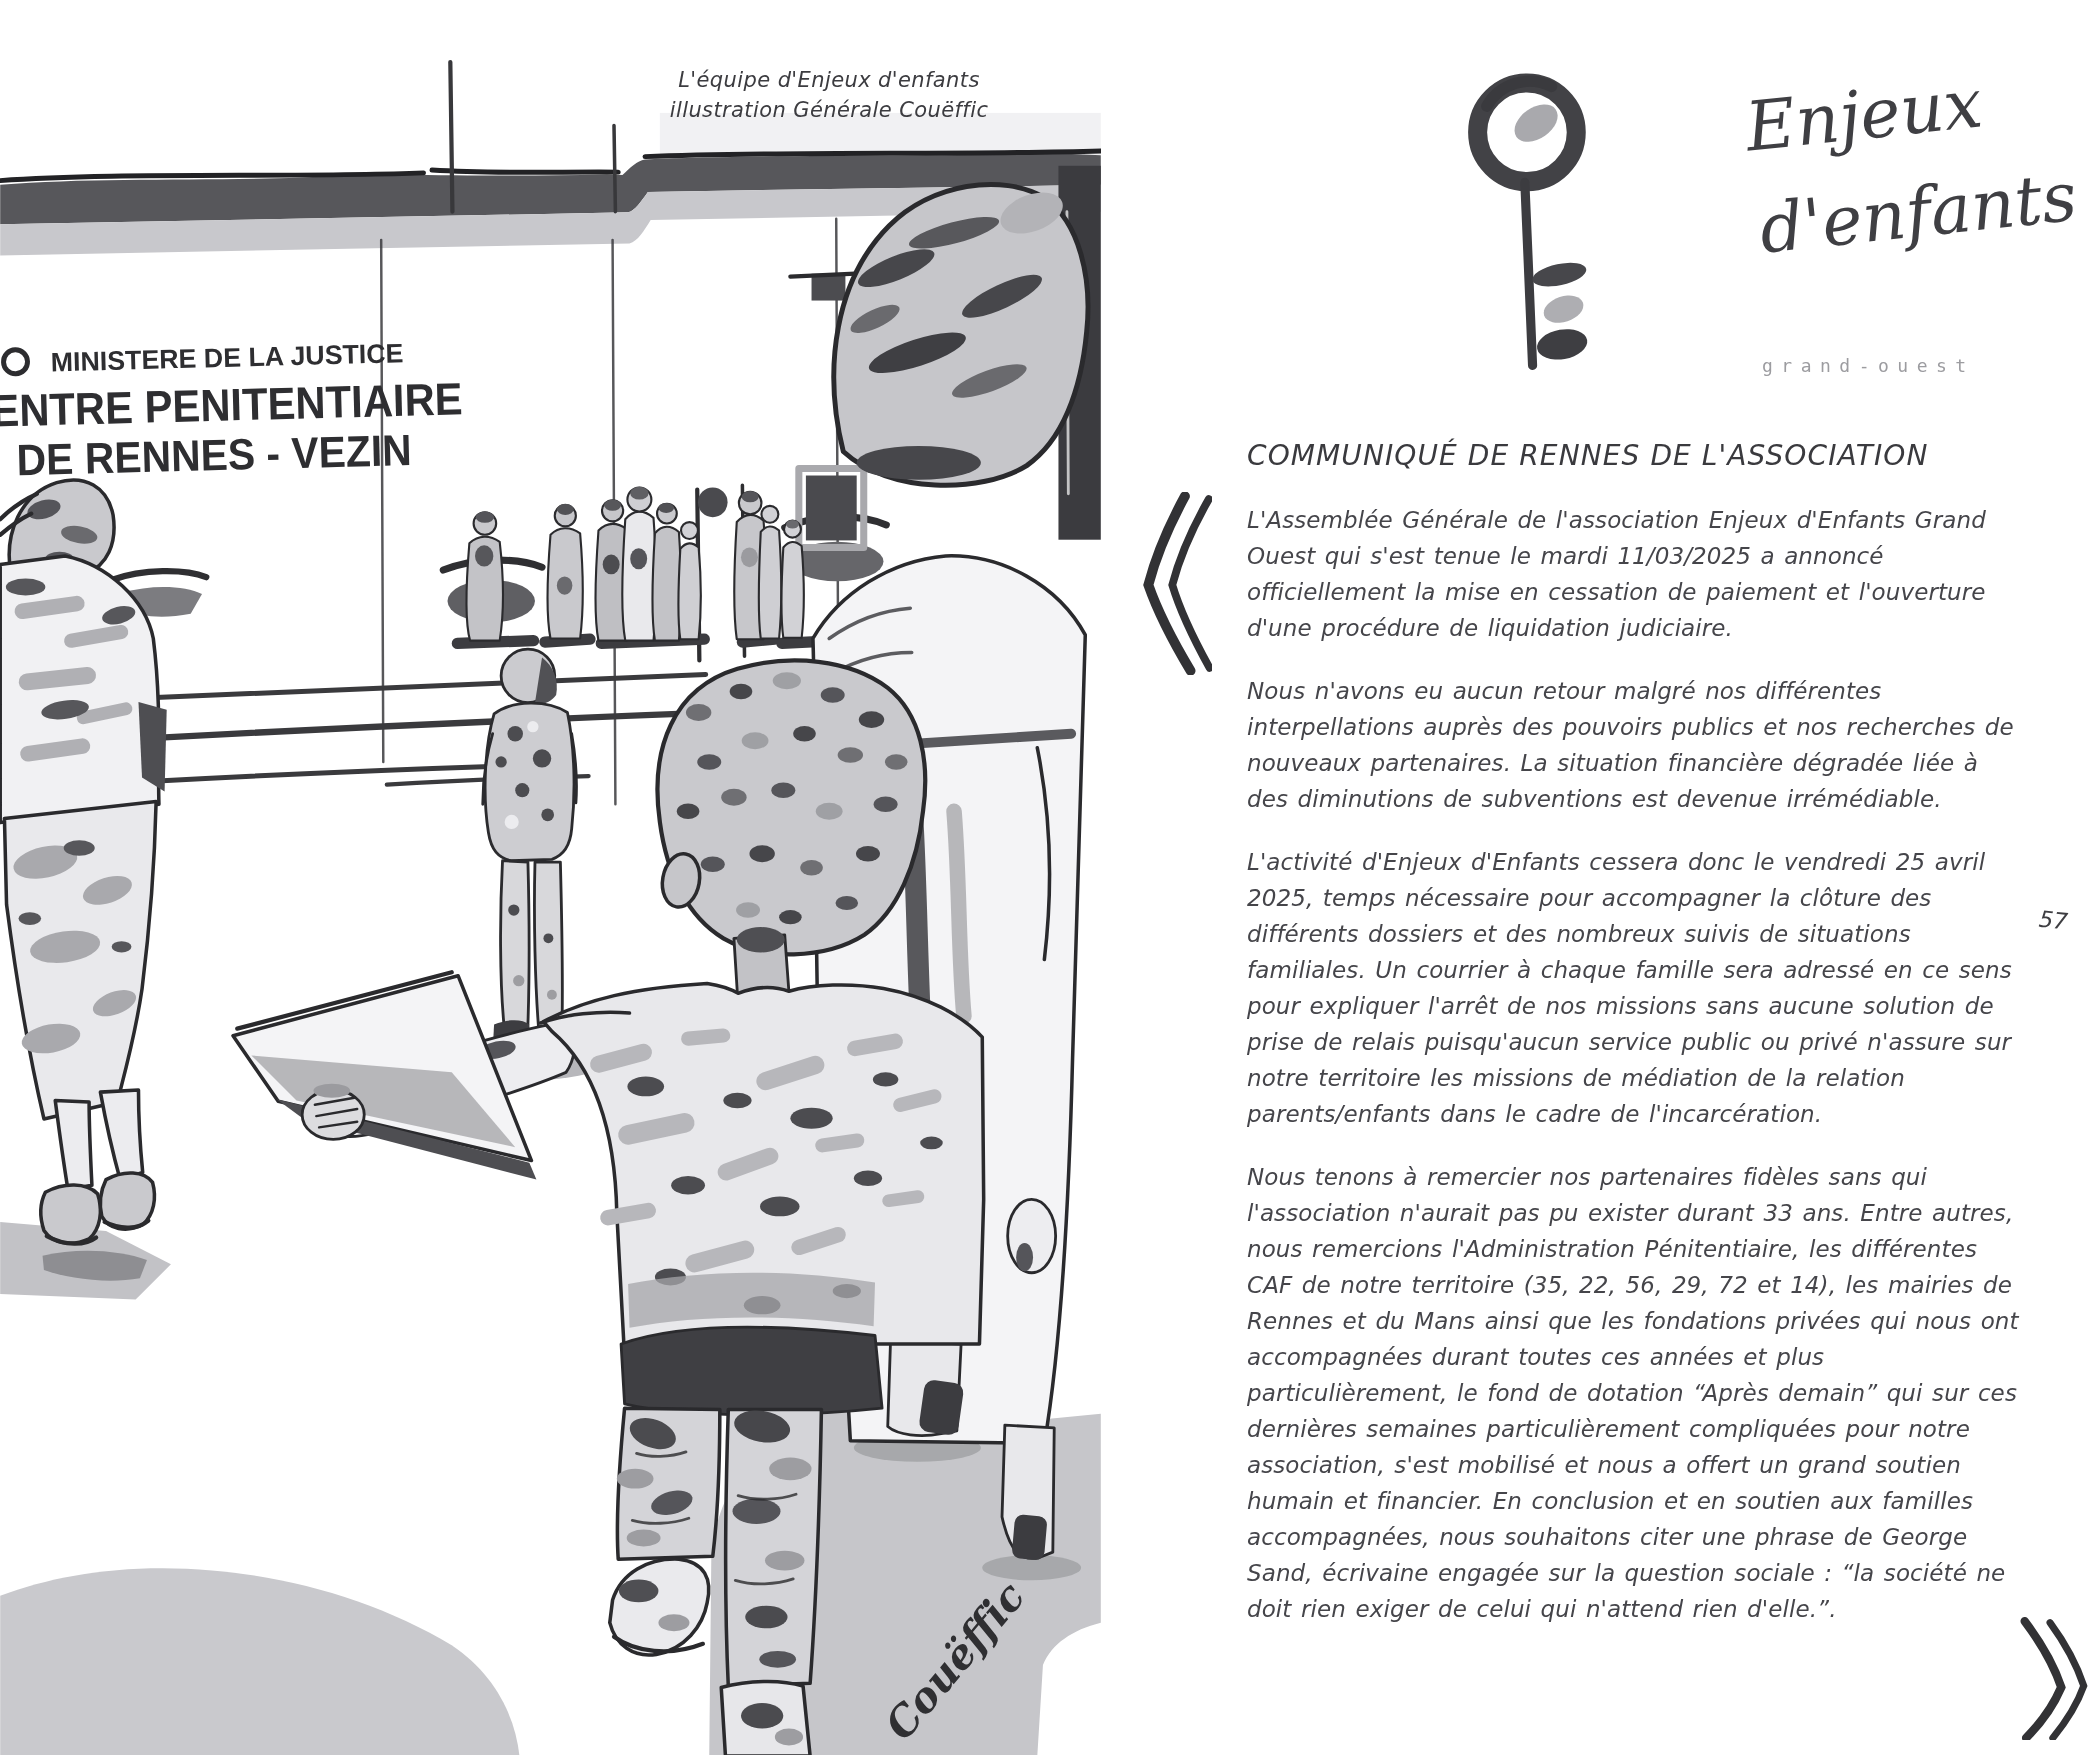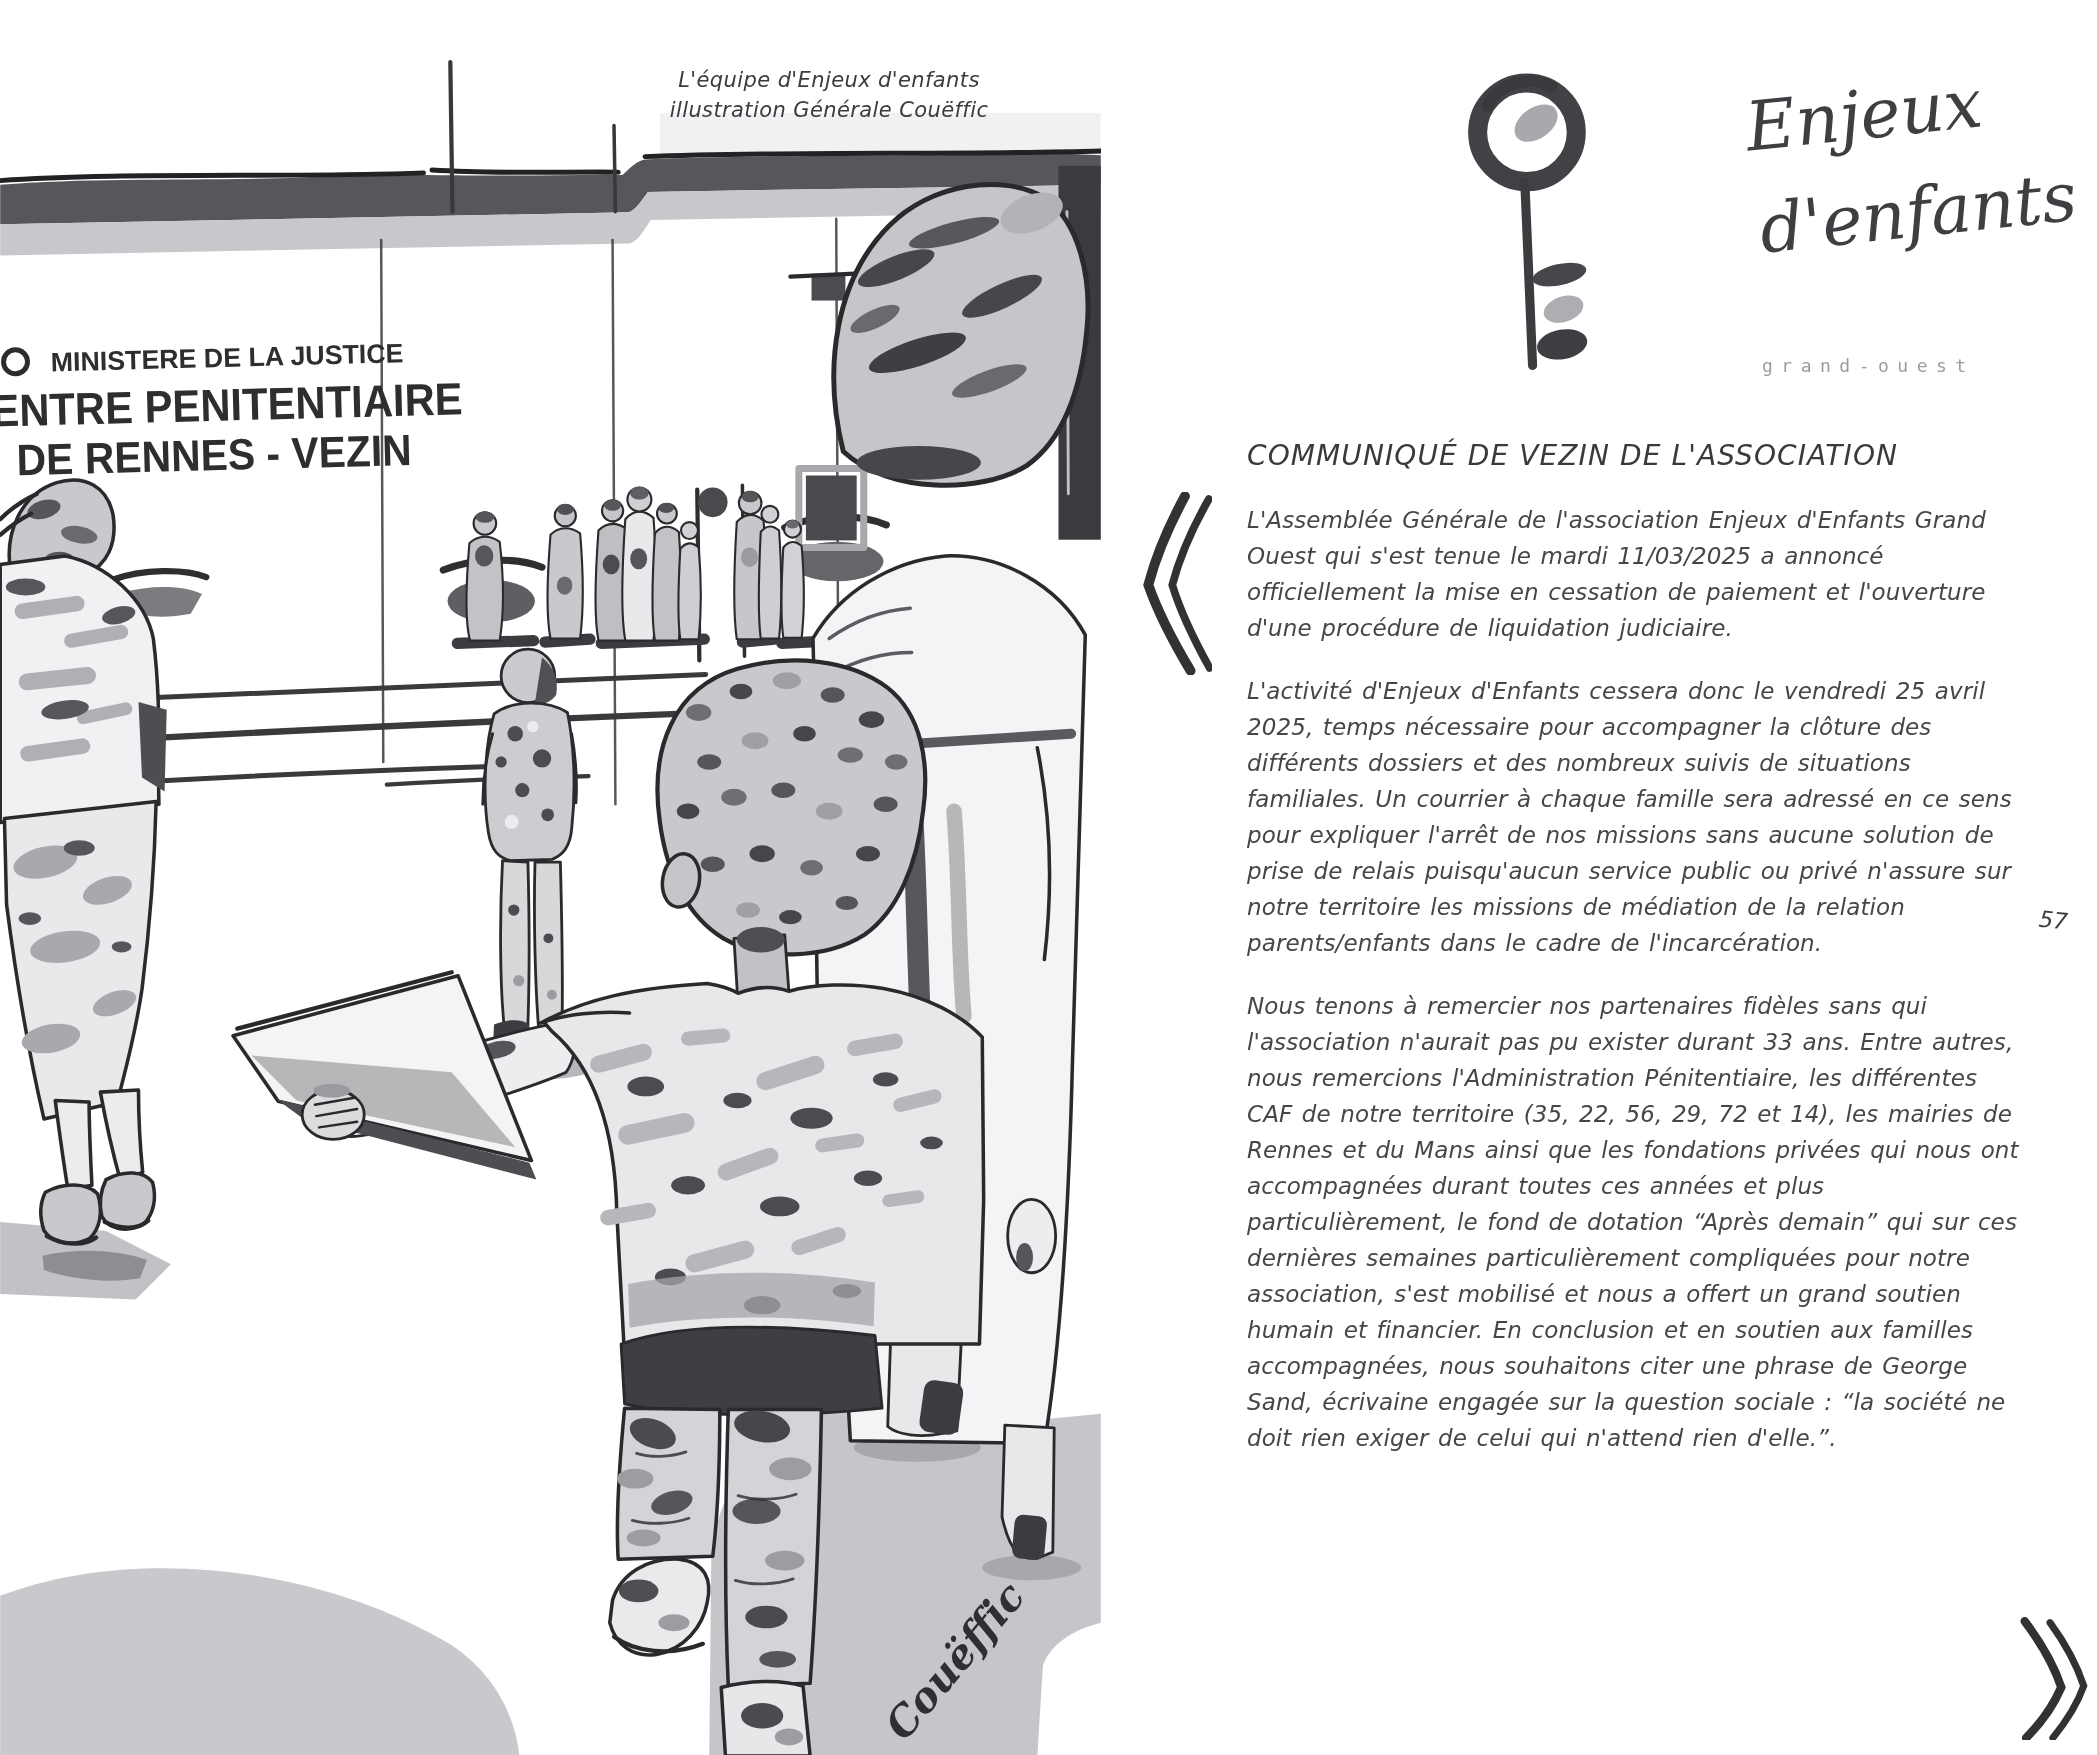--- a/index.html
+++ b/index.html
@@ -381,31 +381,32 @@
       <ellipse cx="131" cy="289" rx="39" ry="15" fill="#47474b" transform="rotate(-12 131 289)"></ellipse>
       <ellipse cx="137" cy="338" rx="29" ry="18" fill="#aeaeb2" transform="rotate(-18 137 338)"></ellipse>
       <ellipse cx="135" cy="388" rx="36" ry="21" fill="#3e3e42" transform="rotate(-10 135 388)"></ellipse>
     </g>
   </svg>
   <div class="logo-script logo-line1">Enjeux</div>
   <div class="logo-script logo-line2">d'enfants</div>
   <div class="logo-region">grand-ouest</div>
 </div>
 
-<div class="abs pr-heading">COMMUNIQUÉ DE VEZIN DE L'ASSOCIATION</div>
+<div class="abs pr-heading">COMMUNIQUÉ DE RENNES DE L'ASSOCIATION</div>
 
 <svg id="open-quote" class="abs quote-mark" width="71" height="183" viewBox="0 0 100 260">
   <g fill="none" stroke="#323235" stroke-linecap="round">
     <path d="M62,6 C38,50 20,94 10,132 C24,172 46,214 70,254" stroke-width="14"></path>
     <path d="M96,10 C72,52 54,94 44,132 C56,172 76,212 97,250" stroke-width="11"></path>
   </g>
 </svg>
 
 <div class="abs press-body">
   <p>L'Assemblée Générale de l'association Enjeux d'Enfants Grand Ouest qui s'est tenue le mardi 11/03/2025 a annoncé officiellement la mise en cessation de paiement et l'ouverture d'une procédure de liquidation judiciaire.</p>
+  <p>Nous n'avons eu aucun retour malgré nos différentes interpellations auprès des pouvoirs publics et nos recherches de nouveaux partenaires. La situation financière dégradée liée à des diminutions de subventions est devenue irrémédiable.</p>
   <p>L'activité d'Enjeux d'Enfants cessera donc le vendredi 25 avril 2025, temps nécessaire pour accompagner la clôture des différents dossiers et des nombreux suivis de situations familiales. Un courrier à chaque famille sera adressé en ce sens pour expliquer l'arrêt de nos missions sans aucune solution de prise de relais puisqu'aucun service public ou privé n'assure sur notre territoire les missions de médiation de la relation parents/enfants dans le cadre de l'incarcération.</p>
   <p>Nous tenons à remercier nos partenaires fidèles sans qui l'association n'aurait pas pu exister durant 33 ans. Entre autres, nous remercions l'Administration Pénitentiaire, les différentes CAF de notre territoire (35, 22, 56, 29, 72 et 14), les mairies de Rennes et du Mans ainsi que les fondations privées qui nous ont accompagnées durant toutes ces années et plus particulièrement, le fond de dotation “Après demain” qui sur ces dernières semaines particulièrement compliquées pour notre association, s'est mobilisé et nous a offert un grand soutien humain et financier. En conclusion et en soutien aux familles accompagnées, nous souhaitons citer une phrase de George Sand, écrivaine engagée sur la question sociale : “la société ne doit rien exiger de celui qui n'attend rien d'elle.”.</p>
 </div>
 
 <svg id="close-quote" class="abs quote-mark" width="74" height="123" viewBox="0 0 105 175">
   <g fill="none" stroke="#323235" stroke-linecap="round">
     <path d="M8,6 C32,38 50,70 60,100 C48,128 30,152 10,172" stroke-width="12"></path>
     <path d="M44,8 C66,38 82,68 92,98 C82,126 66,150 48,172" stroke-width="10"></path>
   </g>
 </svg>

